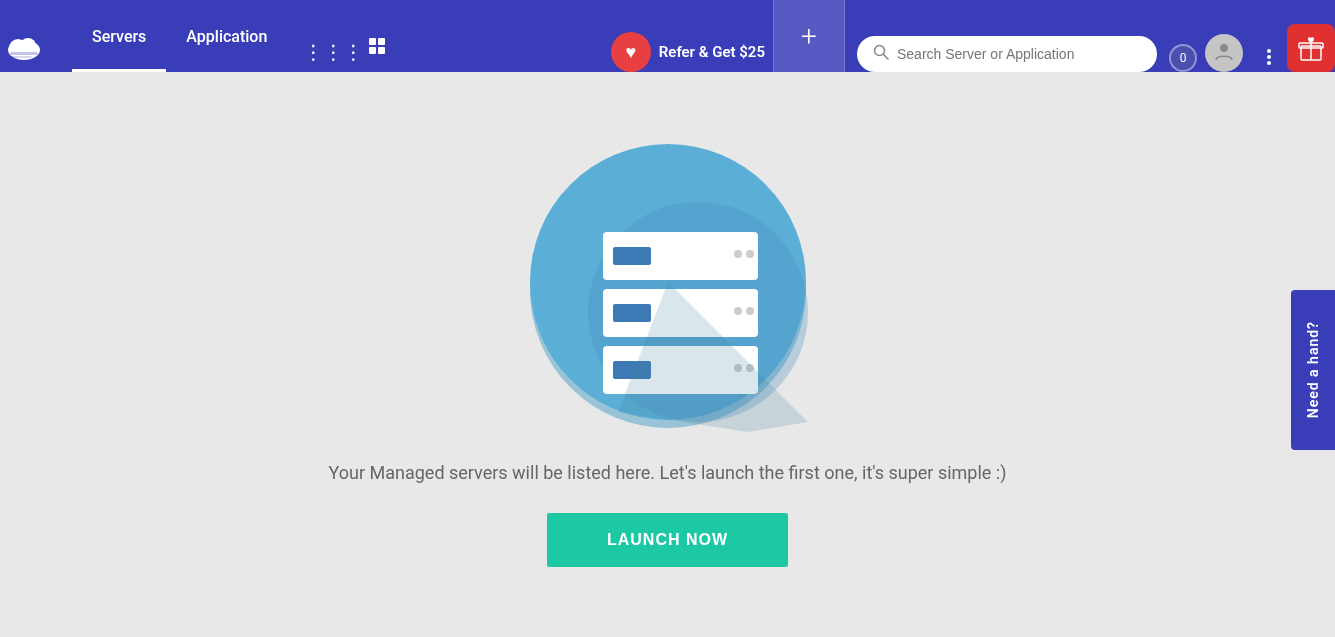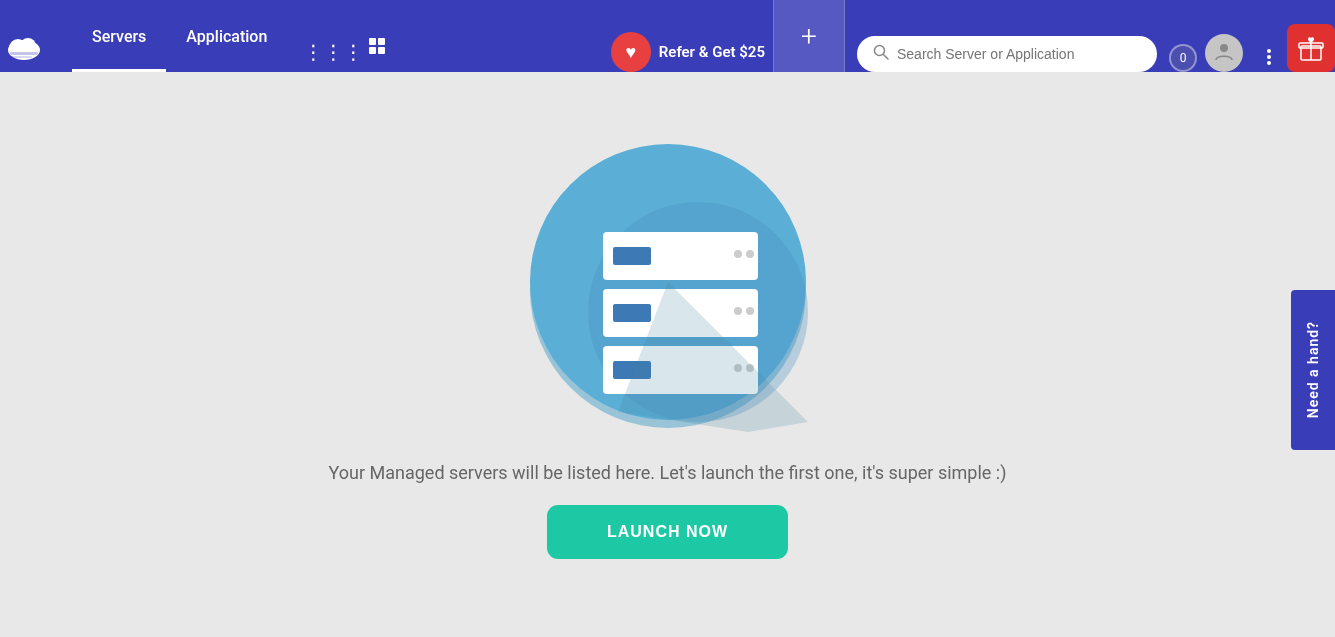--- a/index.html
+++ b/index.html
@@ -172,33 +172,33 @@
       height: 300px;
       position: relative;
       margin-bottom: 30px;
     }
 
     
     .empty-text {
       color: #666;
       font-size: 18px;
       text-align: center;
-      margin-bottom: 22px;
+      margin-bottom: 30px;
     }
 
     
     .launch-btn {
       background: #1dc9a4;
       color: #fff;
       font-size: 16px;
       font-weight: 700;
       letter-spacing: 1px;
       padding: 18px 60px;
       border: none;
-      border-radius: 11px;
+      border-radius: 2px;
       cursor: pointer;
       text-transform: uppercase;
     }
     .help-sidebar-container {
       position: fixed;
       right: 0;
       top: 290px;
       width: 44px;
       height: 160px;
       background: #3a3db8;

